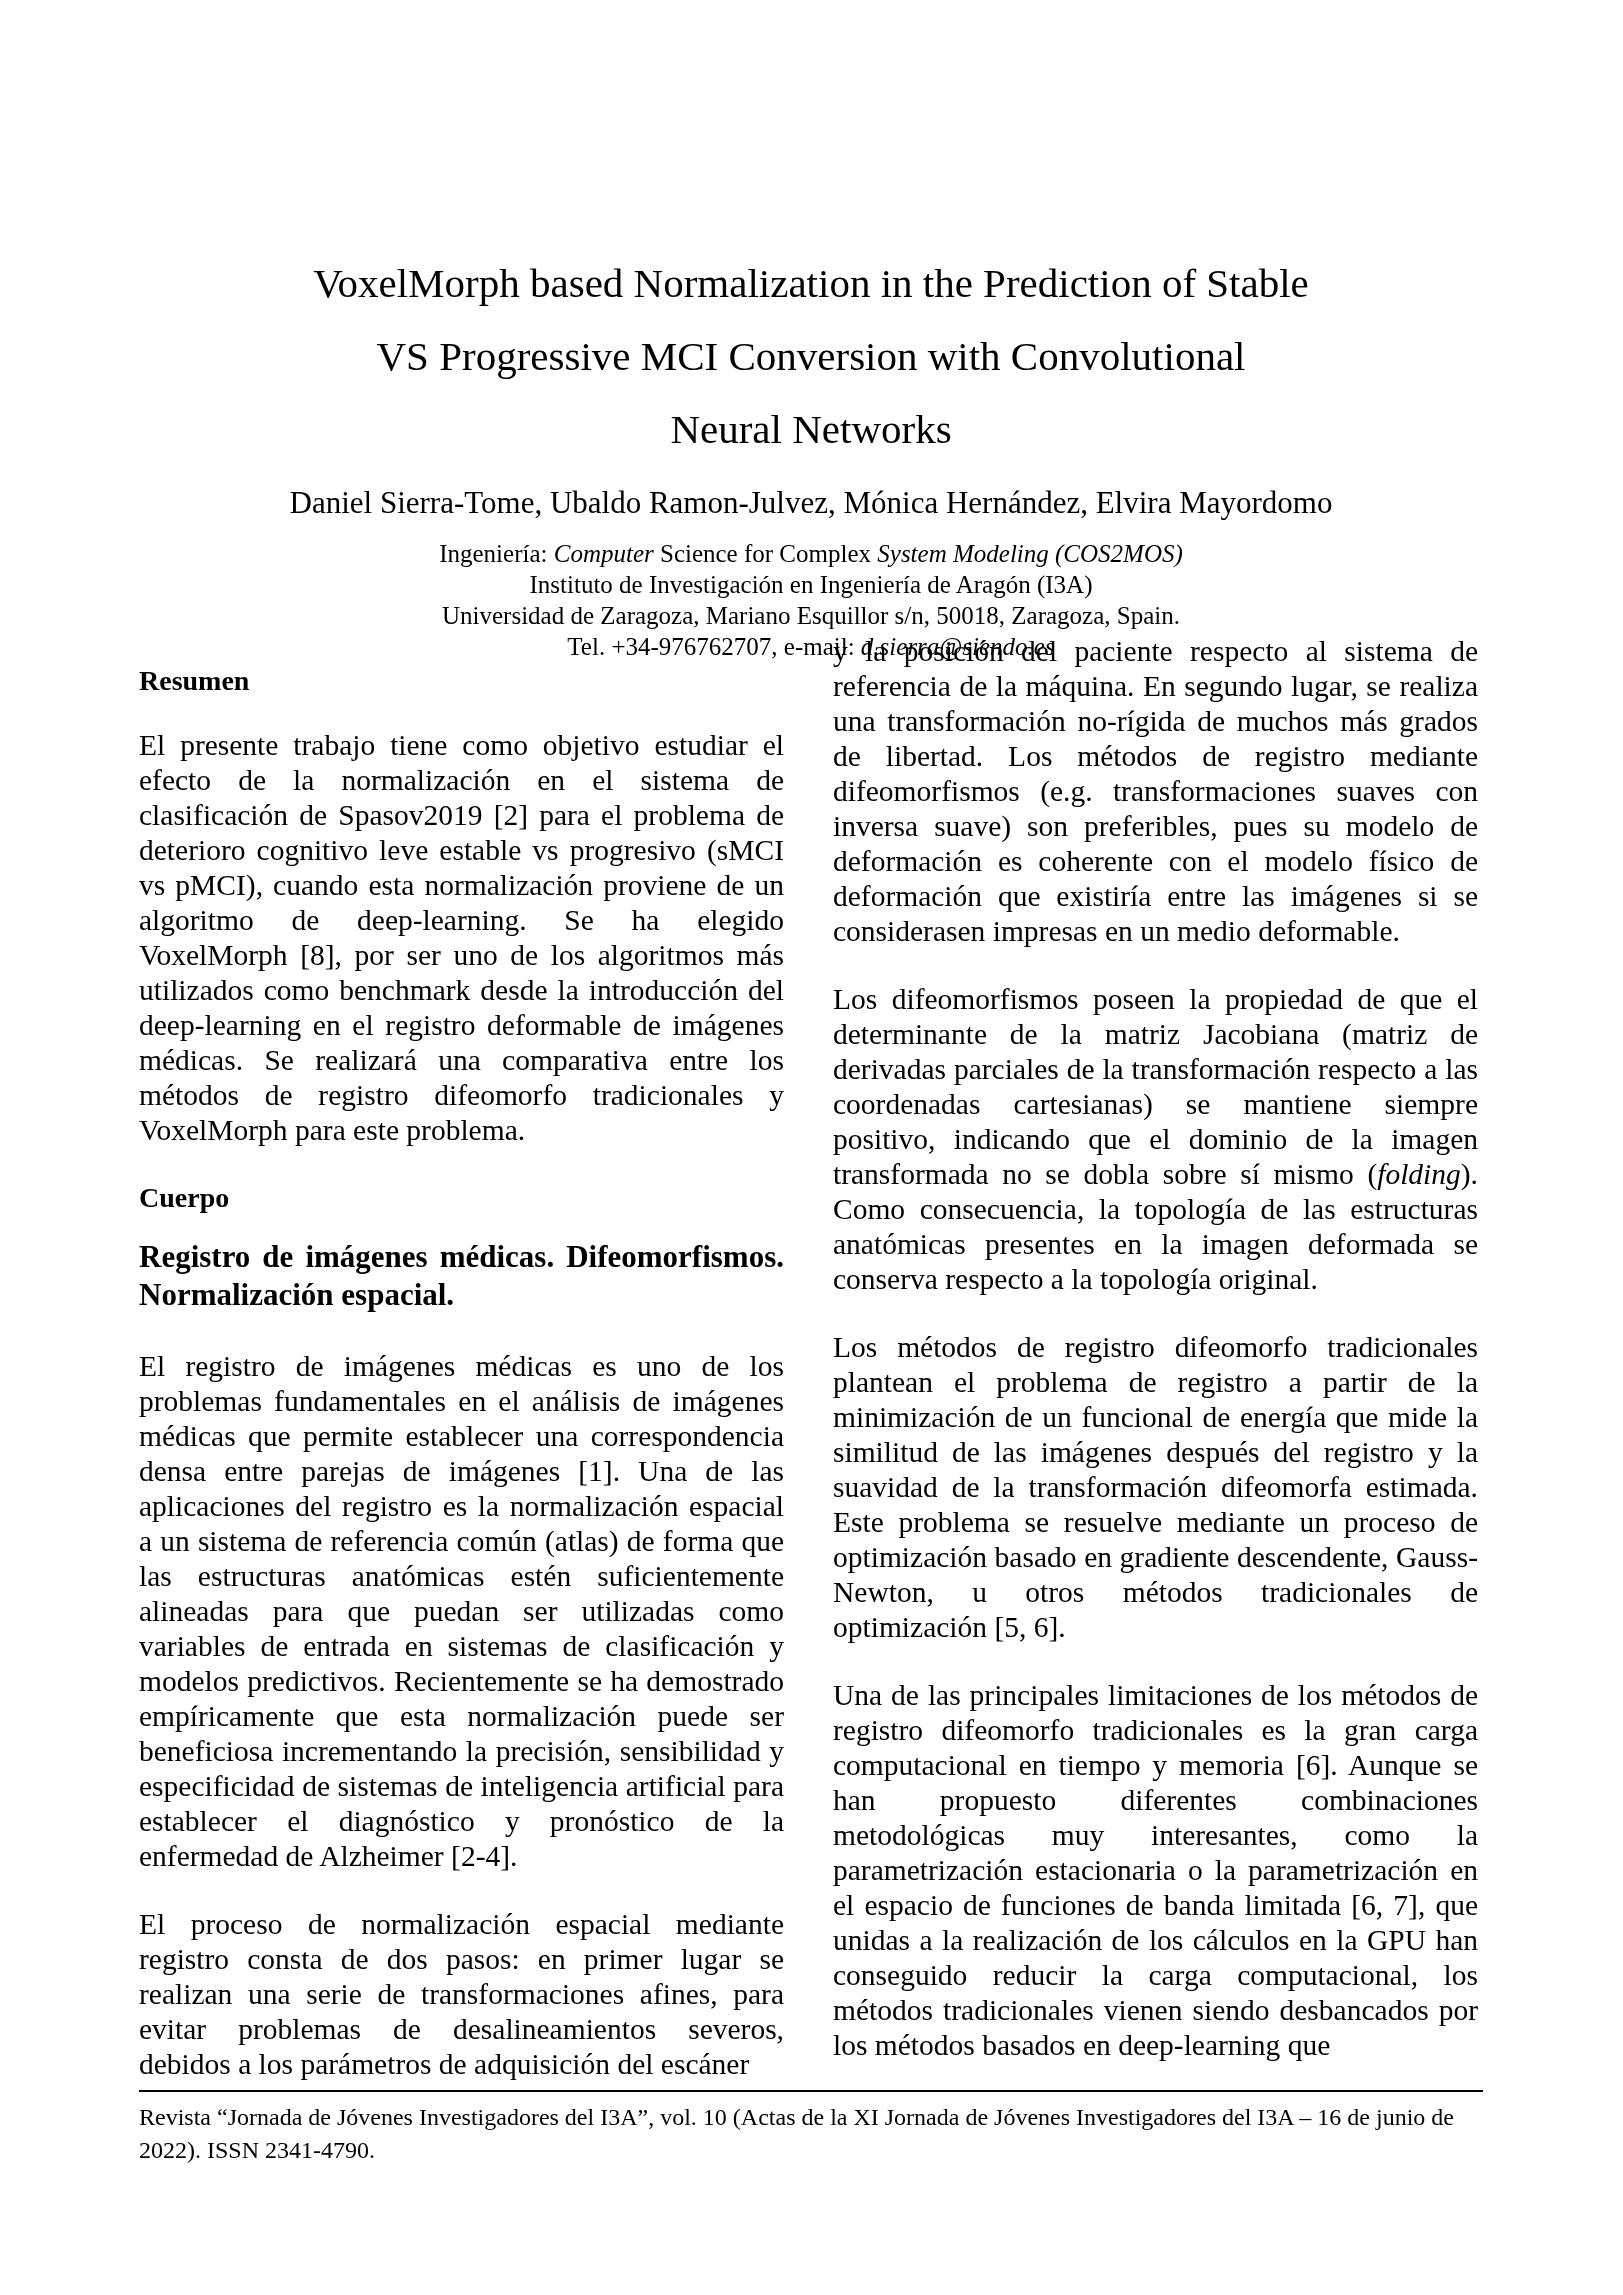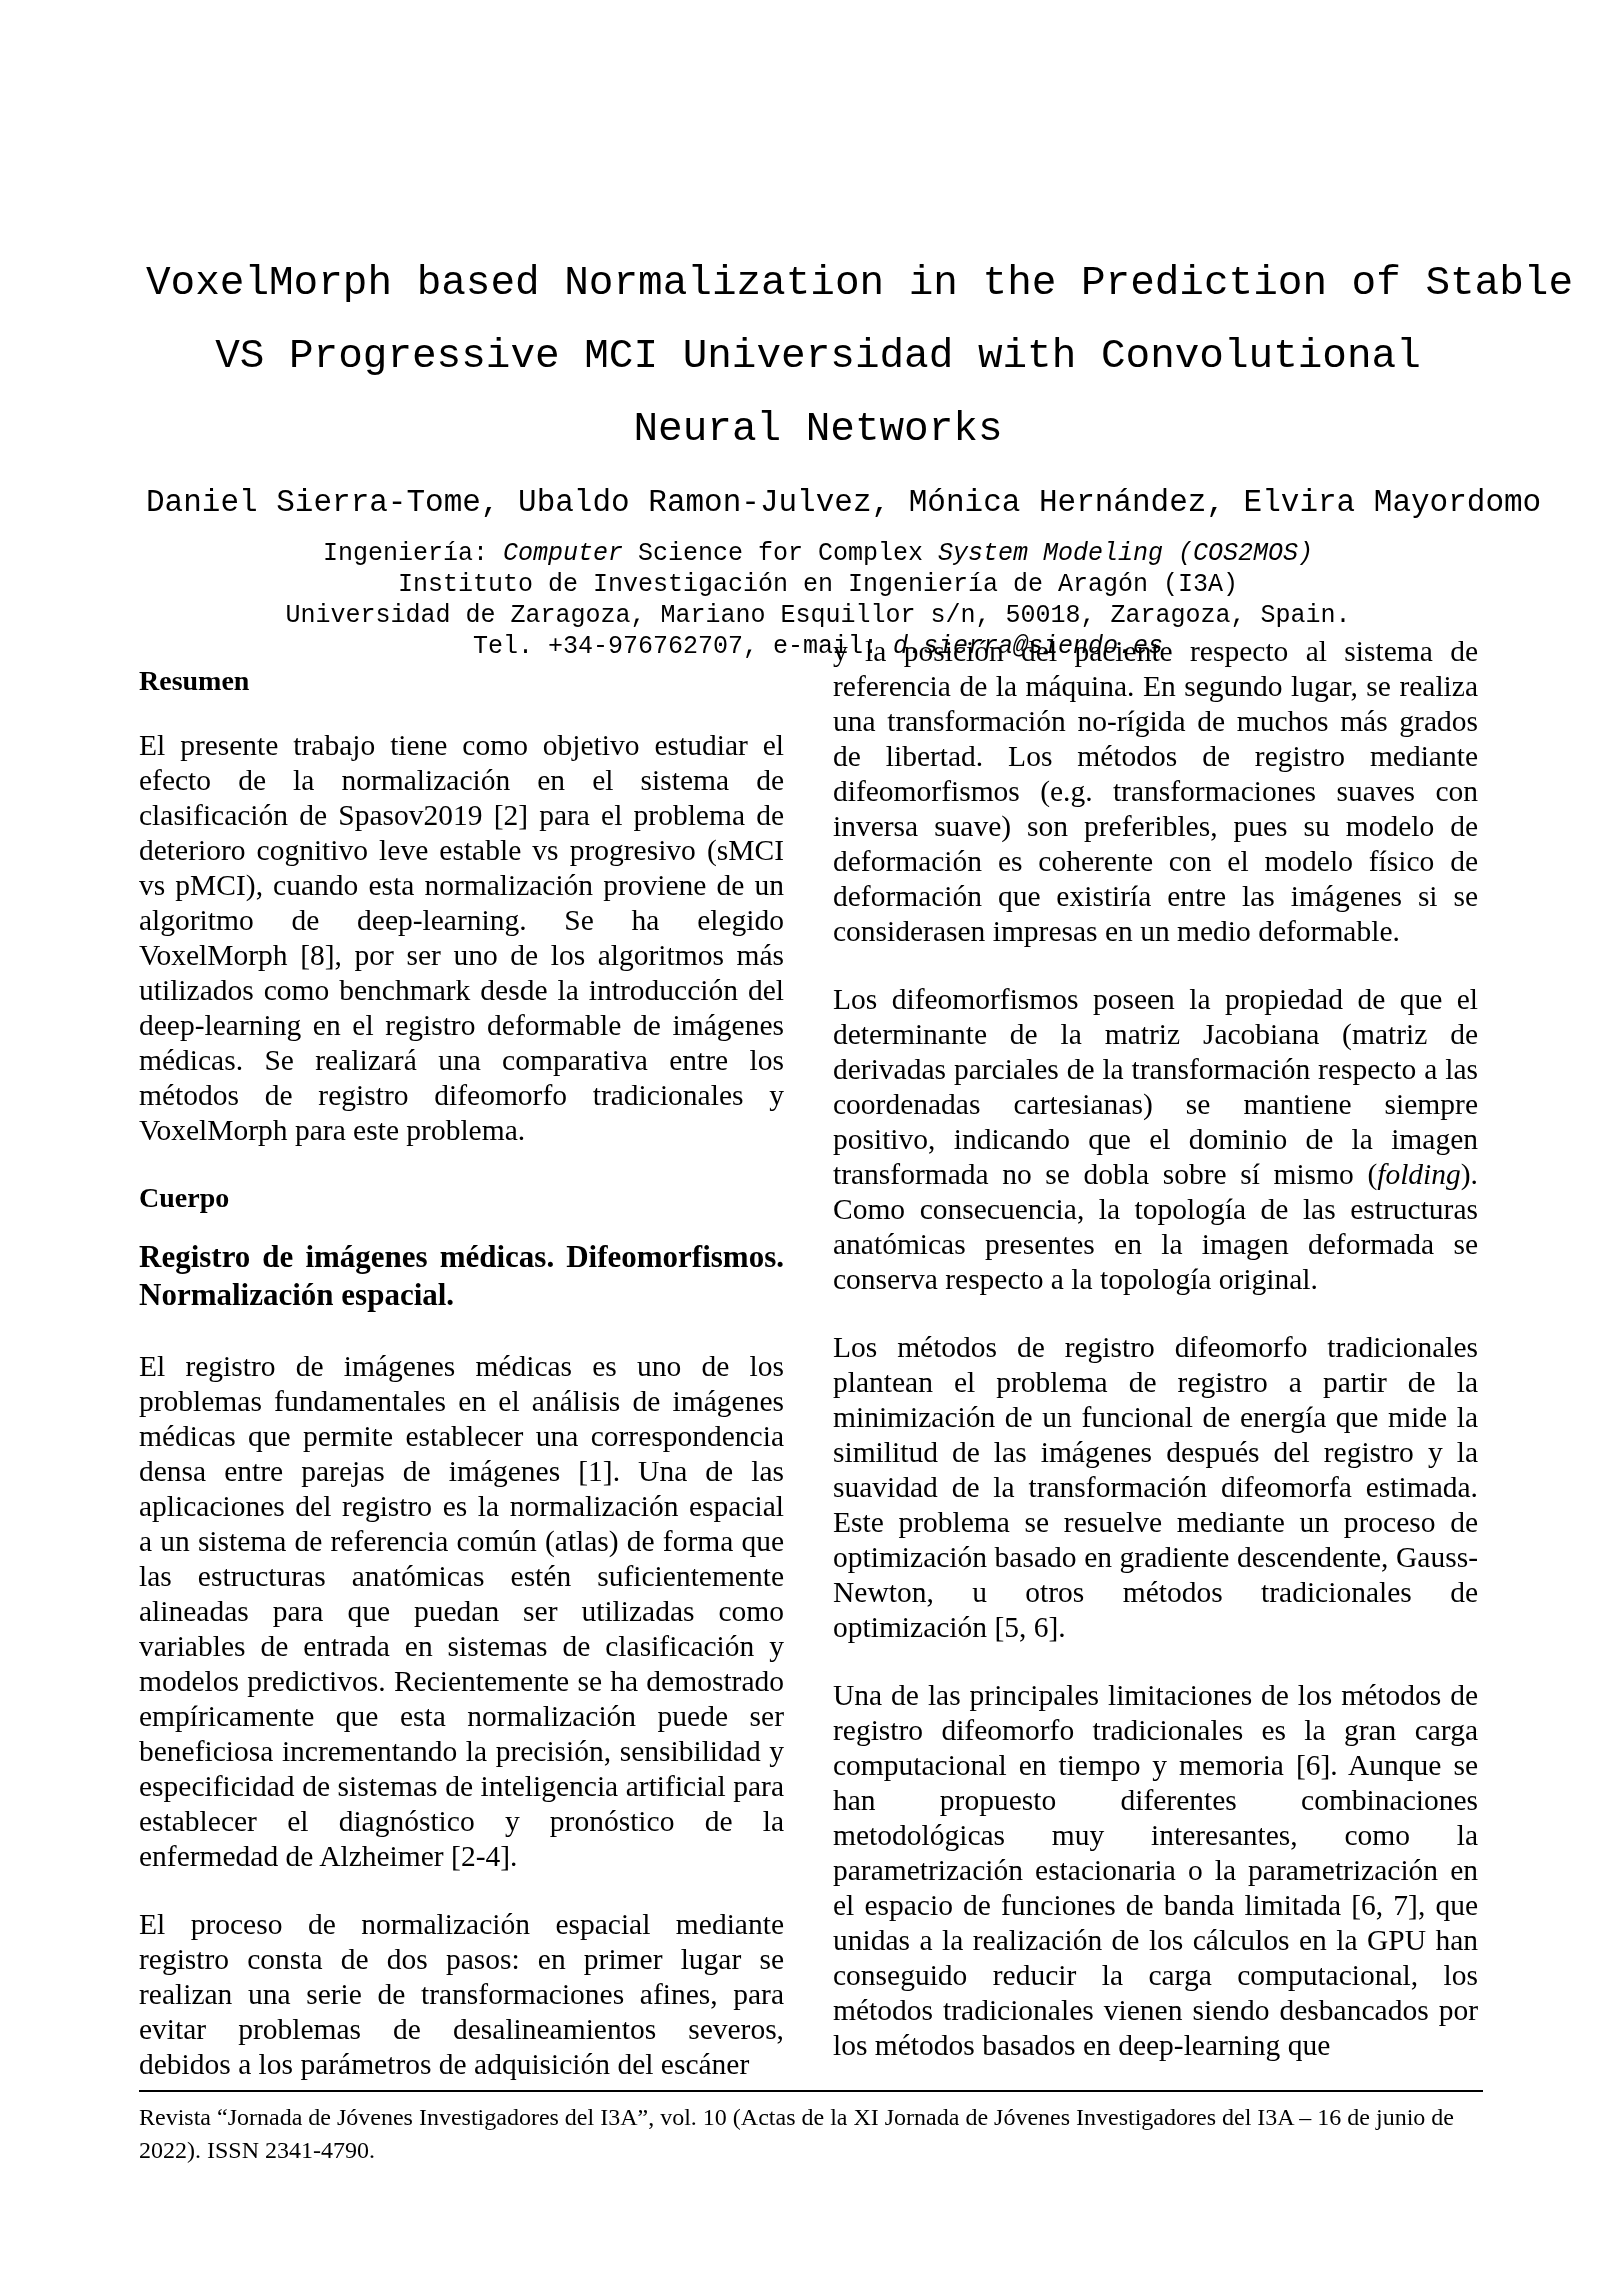--- a/index.html
+++ b/index.html
@@ -11,25 +11,24 @@
     position: relative;
     width: 1623px;
     height: 2295px;
     background: #ffffff;
     color: #000000;
     font-family: "Liberation Serif", "DejaVu Serif", serif;
     overflow: hidden;
   }
   .header-block {
     position: absolute;
-    left: 146px;
+    left: 139px;
     width: 1344px;
     top: 247px;
     text-align: center;
-    font-family: Liberation Mono, monospace;
   }
   .title-line {
     font-size: 41px;
     line-height: 73px;
     font-weight: normal;
     white-space: nowrap;
   }
   .authors-line {
     margin-top: 18px;
     font-size: 31px;
@@ -98,21 +97,21 @@
   }
 </style>
 </head>
 <body>
 
 <div class="page">
 
   <div class="header-block">
     <div class="paper-title">
       <div class="title-line">VoxelMorph based Normalization in the Prediction of Stable</div>
-      <div class="title-line">VS Progressive MCI Universidad with Convolutional</div>
+      <div class="title-line">VS Progressive MCI Conversion with Convolutional</div>
       <div class="title-line">Neural Networks</div>
     </div>
     <div class="authors-line">Daniel Sierra-Tome, Ubaldo Ramon-Julvez, Mónica Hernández, Elvira Mayordomo</div>
     <div class="affiliation-block">
       <div><span>Ingeniería: </span><span class="it">Computer</span><span> Science for Complex </span><span class="it">System Modeling (COS2MOS)</span></div>
       <div>Instituto de Investigación en Ingeniería de Aragón (I3A)</div>
       <div>Universidad de Zaragoza, Mariano Esquillor s/n, 50018, Zaragoza, Spain.</div>
       <div><span>Tel. +34-976762707, e-mail: </span><span class="it">d.sierra@siendo.es</span></div>
     </div>
   </div>

